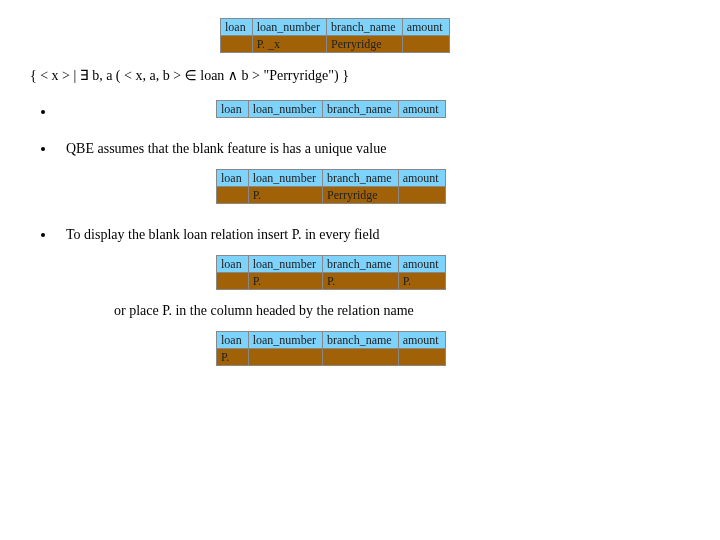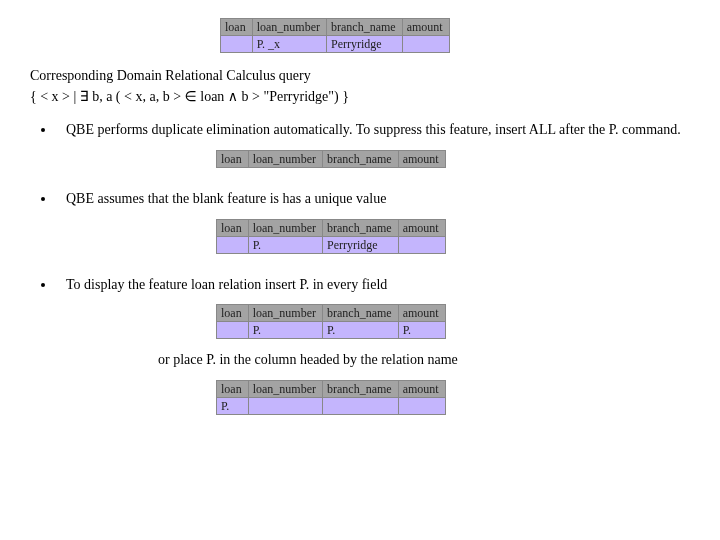--- a/index.html
+++ b/index.html
@@ -23,41 +23,41 @@
     border: 1px solid #888;
     padding: 1px 6px 1px 4px;
     text-align: left;
     font-weight: normal;
     background: #f6f6f6;
     height: 14px;
     line-height: 14px;
     white-space: nowrap;
   }
   .qbe-table th {
-    background: #a3a3a3;
+    background: #7dd3fc;
   }
-  .qbe-table td { background: #c4b5fd; }
+  .qbe-table td { background: #a16207; }
   .section { margin: 0 0 6px 0; }
   .para { margin: 0 0 2px 0; line-height: 1.35; }
   .bullets {
     list-style: disc;
     margin: 14px 0 0 0;
     padding-left: 26px;
   }
   .bullets > li {
     margin-bottom: 22px;
     padding-left: 10px;
     line-height: 1.35;
   }
   .inner-table-wrap {
     margin-left: 150px;
     margin-top: 10px;
   }
   .note {
-    margin-left: 92px;
+    margin-left: 48px;
     margin-top: 12px;
     margin-bottom: 10px;
   }
   .note-table-wrap {
     margin-left: 150px;
     margin-top: 8px;
   }
 </style>
 </head>
 <body>
@@ -75,28 +75,26 @@
       <td></td>
       <td>P. _x</td>
       <td>Perryridge</td>
       <td></td>
     </tr>
   </tbody>
     </table>
 </div>
 
 <div class="section">
-  <p class="para">Corresponding Domain Relational Calculus query</p>
   <p class="para">{ &lt; x &gt; | ∃  b, a ( &lt; x, a, b &gt; ∈   loan  ∧  b &gt; "Perryridge") }</p>
 </div>
 
 <ul class="bullets">
 
   <li>
-    <span>QBE performs duplicate elimination automatically.  To suppress this feature, insert ALL after the P. command.</span>
     <div class="inner-table-wrap">
       <table class="qbe-table">
         <tbody>
             <tr>
           <th>loan</th>
           <th>loan_number</th>
           <th>branch_name</th>
           <th>amount</th>
         </tr>
       </tbody>
@@ -120,21 +118,21 @@
           <td>P.</td>
           <td>Perryridge</td>
           <td></td>
         </tr>
       </tbody>
         </table>
     </div>
   </li>
 
   <li>
-    <span>To display the feature loan relation insert P. in every field</span>
+    <span>To display the blank loan relation insert P. in every field</span>
     <div class="inner-table-wrap">
       <table class="qbe-table">
         <tbody>
             <tr>
           <th>loan</th>
           <th>loan_number</th>
           <th>branch_name</th>
           <th>amount</th>
         </tr>
         <tr>

